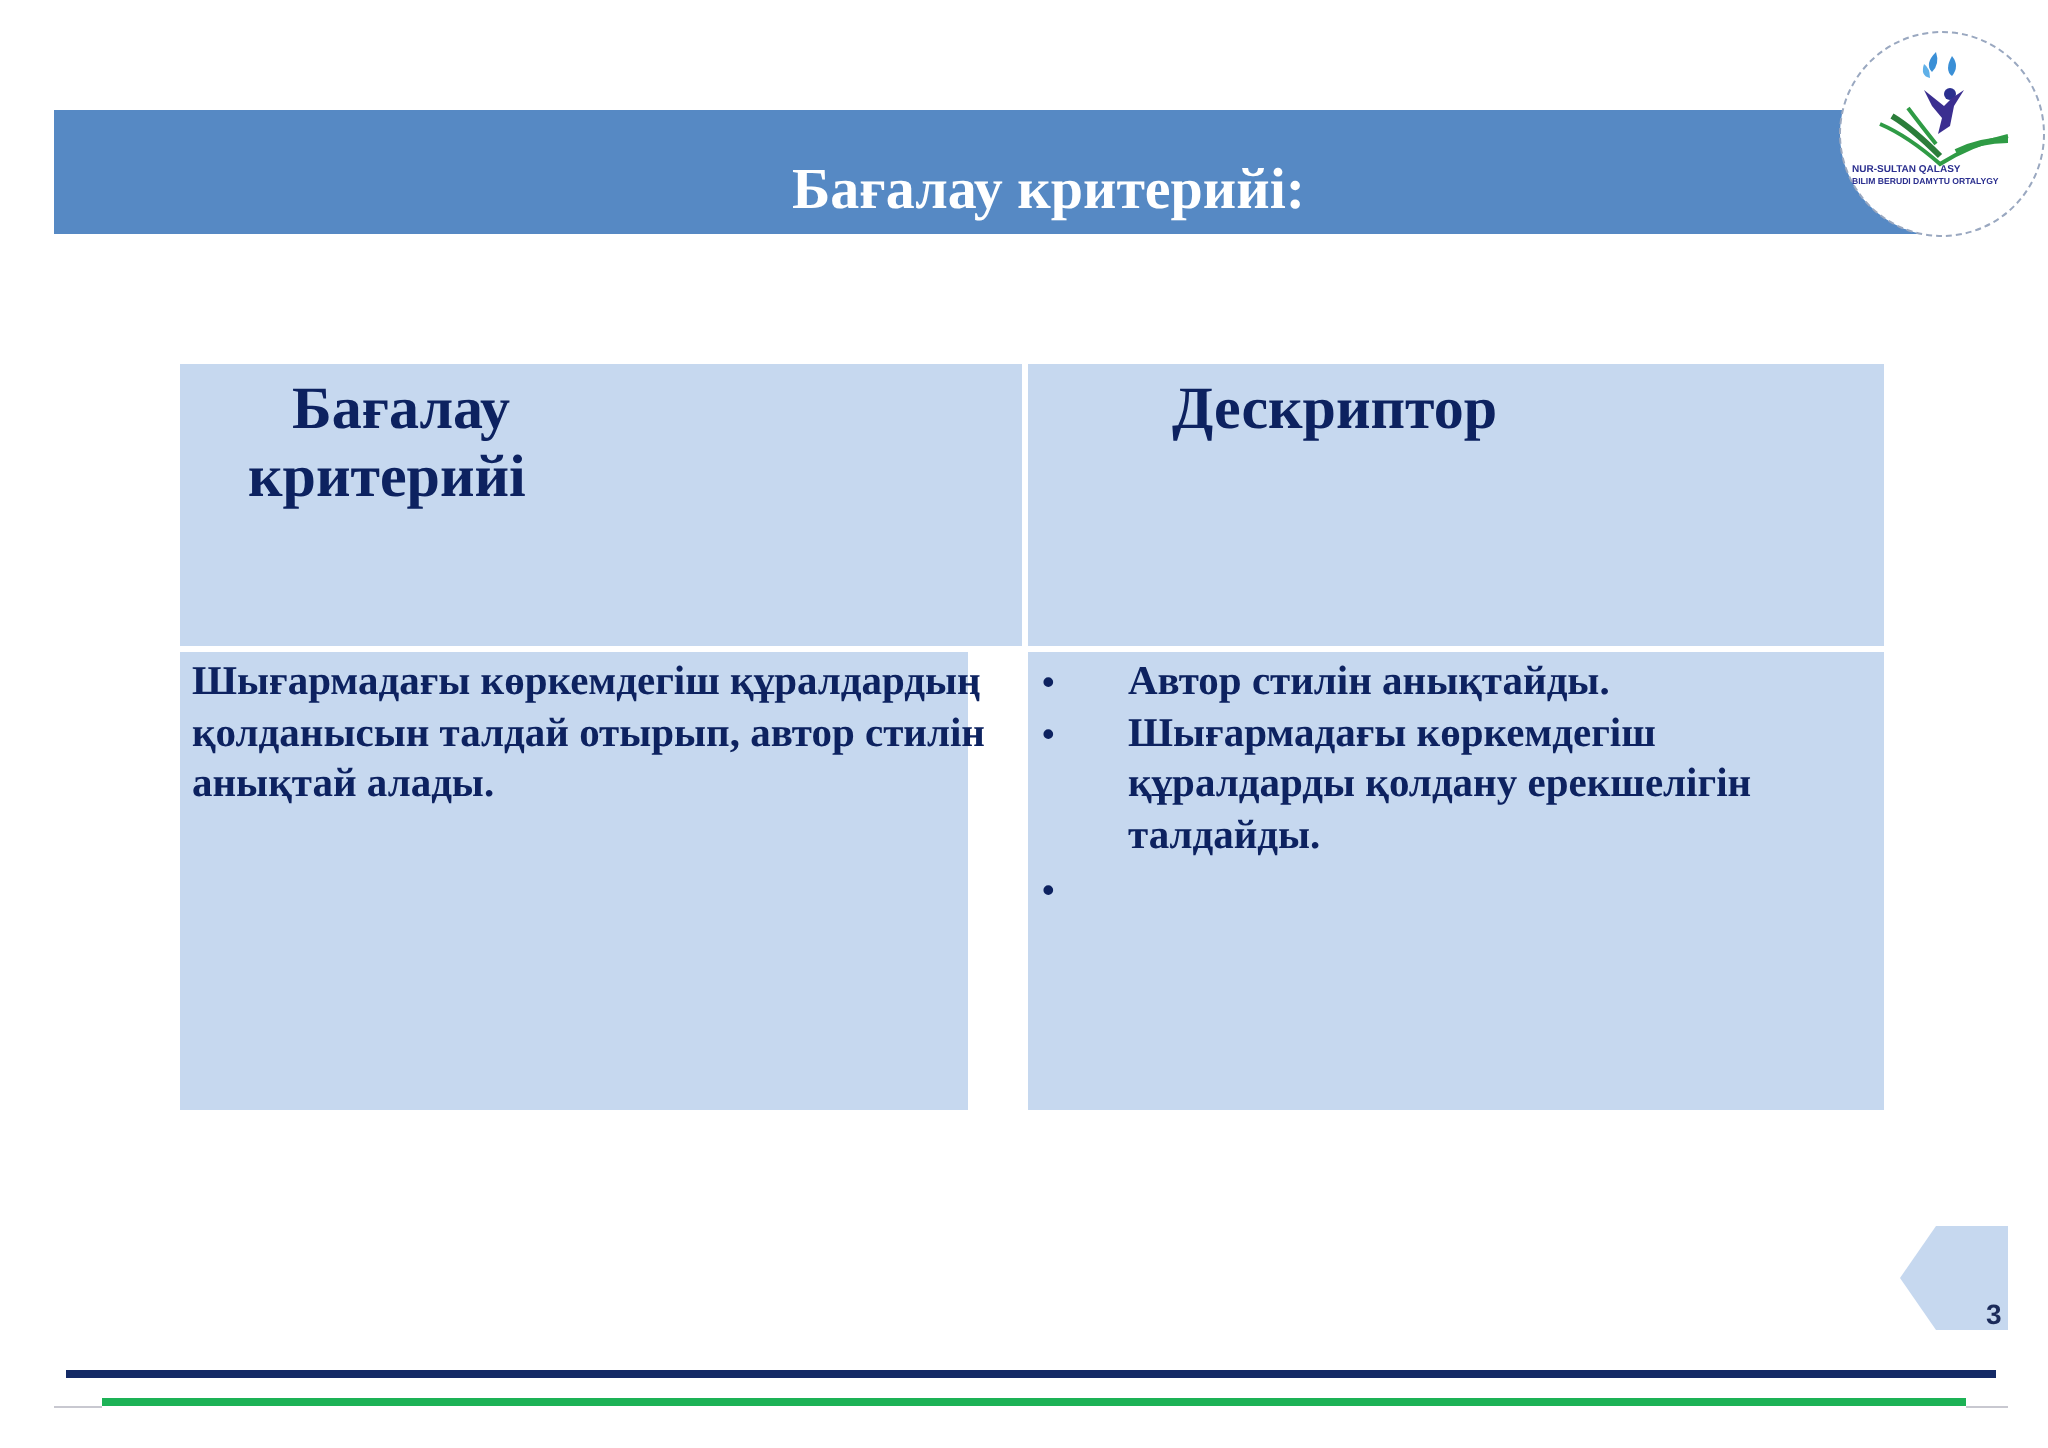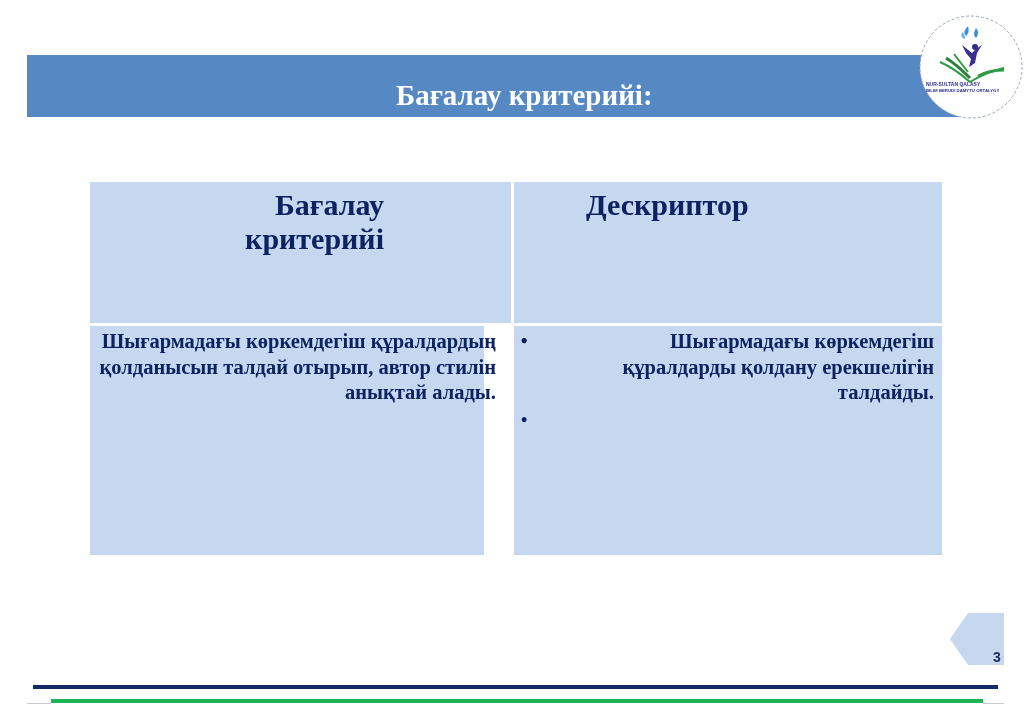--- a/index.html
+++ b/index.html
@@ -21,21 +21,20 @@
     position:absolute; left:918px; top:14px; width:106px; height:106px;
   }
   .logo svg { width:106px; height:106px; display:block; }
 
   .table {
     position:absolute; left:90px; top:182px; width:852px; height:373px;
   }
   .cell {
     position:absolute; background:#c6d8ef; color:#0d2260; font-weight:bold;
     box-sizing:border-box;
-    text-align:right;
   }
   .h1 { left:0; top:0; width:421px; height:141px; }
   .h2 { left:424px; top:0; width:428px; height:141px; }
   .b1 { left:0; top:144px; width:394px; height:229px; }
   .b2 { left:424px; top:144px; width:428px; height:229px; }
 
   .hdr-text { font-size:30px; line-height:34px; }
   .h1 .hdr-text { position:absolute; left:34px; top:6px; width:260px; text-indent:22px; }
   .h2 .hdr-text { position:absolute; left:36px; top:6px;margin-left:36px; }
 
@@ -105,20 +104,21 @@
   <div class="cell h2">
     <div class="hdr-text">Дескриптор</div>
   </div>
   <div class="cell b1">
     <div class="body-left">Шығармадағы көркемдегіш құралдардың қолданысын талдай отырып, автор стилін анықтай алады.</div>
   </div>
   <div class="cell b2">
     <ul class="bullets">
       <li>
         <span class="bullet-dot">•</span>
+        <span>Автор стилін анықтайды.</span>
       </li>
       <li>
         <span class="bullet-dot">•</span>
         <span>Шығармадағы көркемдегіш құралдарды қолдану ерекшелігін талдайды.</span>
       </li>
       <li class="big">
         <span class="bullet-dot">•</span>
       </li>
     </ul>
   </div>

